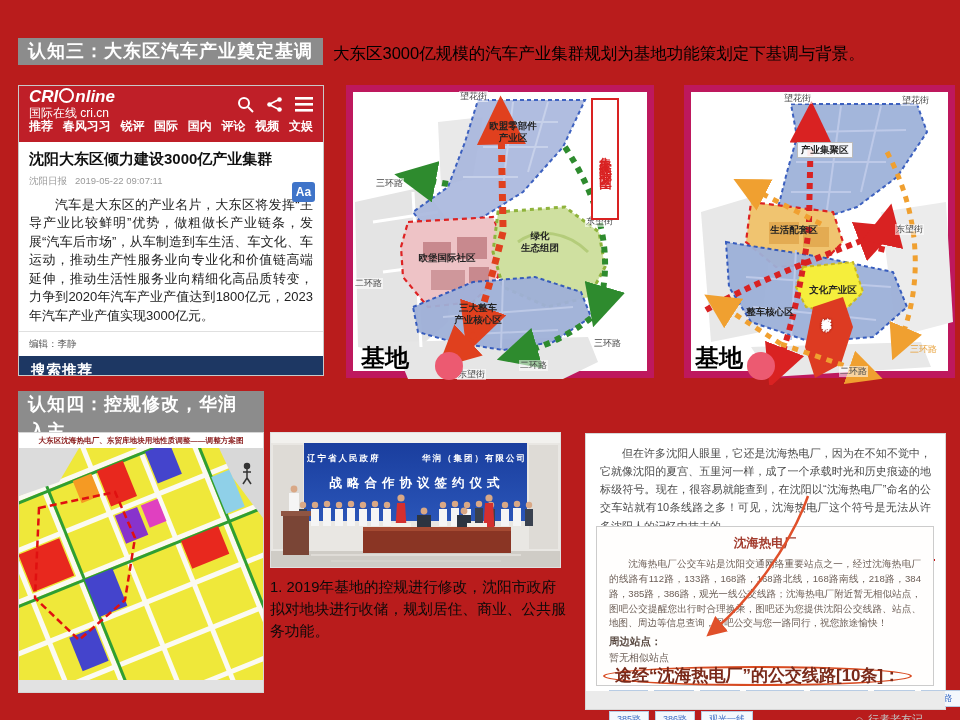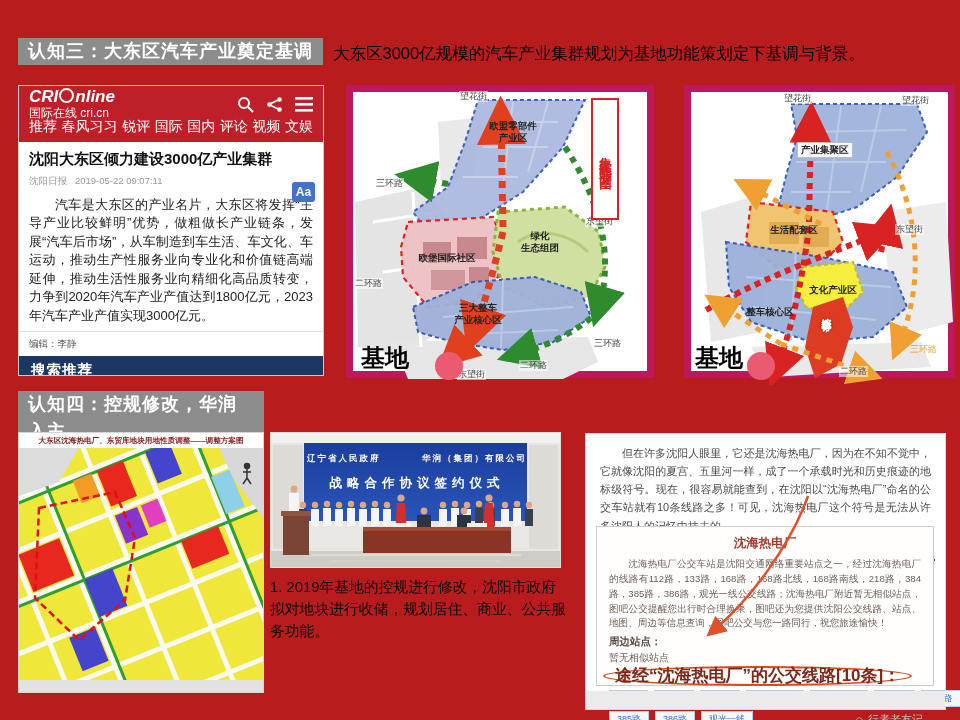--- a/index.html
+++ b/index.html
@@ -14,21 +14,21 @@
   
   .newscard{position:absolute;left:18px;top:85px;width:306px;height:291px;
             border:1px solid #c9c9c9;background:#fff;overflow:hidden;box-sizing:border-box;}
   .news-head{background:#bf1f28;color:#fff;padding:5px 10px 6px 10px;}
   .logo-row{display:flex;align-items:center;height:26px;}
   .logo-main{font-weight:bold;font-size:17px;font-style:italic;letter-spacing:0;}
   .logo-o{display:inline-block;width:11px;height:11px;border:2px solid #fff;border-radius:50%;
           vertical-align:-1px;margin:0 1px;}
   .logo-sub{font-size:12px;margin-top:-2px;}
   .head-icons{margin-left:auto;display:flex;gap:12px;align-items:center;}
-  .nav-row{display:flex;justify-content:space-between;font-size:14px;font-weight:normal;
+  .nav-row{display:flex;justify-content:space-between;font-size:12px;font-weight:bold;
            line-height:19px;white-space:nowrap;}
   .news-title{font-size:15px;font-weight:bold;color:#111;margin:7px 10px 0 10px;line-height:19px;}
   .news-meta{font-size:9.5px;color:#999;margin:7px 10px 0 10px;}
   .aa-badge{position:absolute;right:8px;top:96px;width:23px;height:20px;background:#3f74c9;
             color:#fff;font-weight:bold;font-size:12px;text-align:center;line-height:20px;
             border-radius:3px;}
   .news-body{font-size:13px;line-height:1.42;color:#222;margin:8px 10px 0 10px;
              text-align:justify;text-indent:2em;}
   .news-div{border-top:1px solid #e0e0e0;margin:6px 0 0 0;}
   .news-editor{font-size:9.5px;color:#555;margin:6px 10px 5px 10px;}

